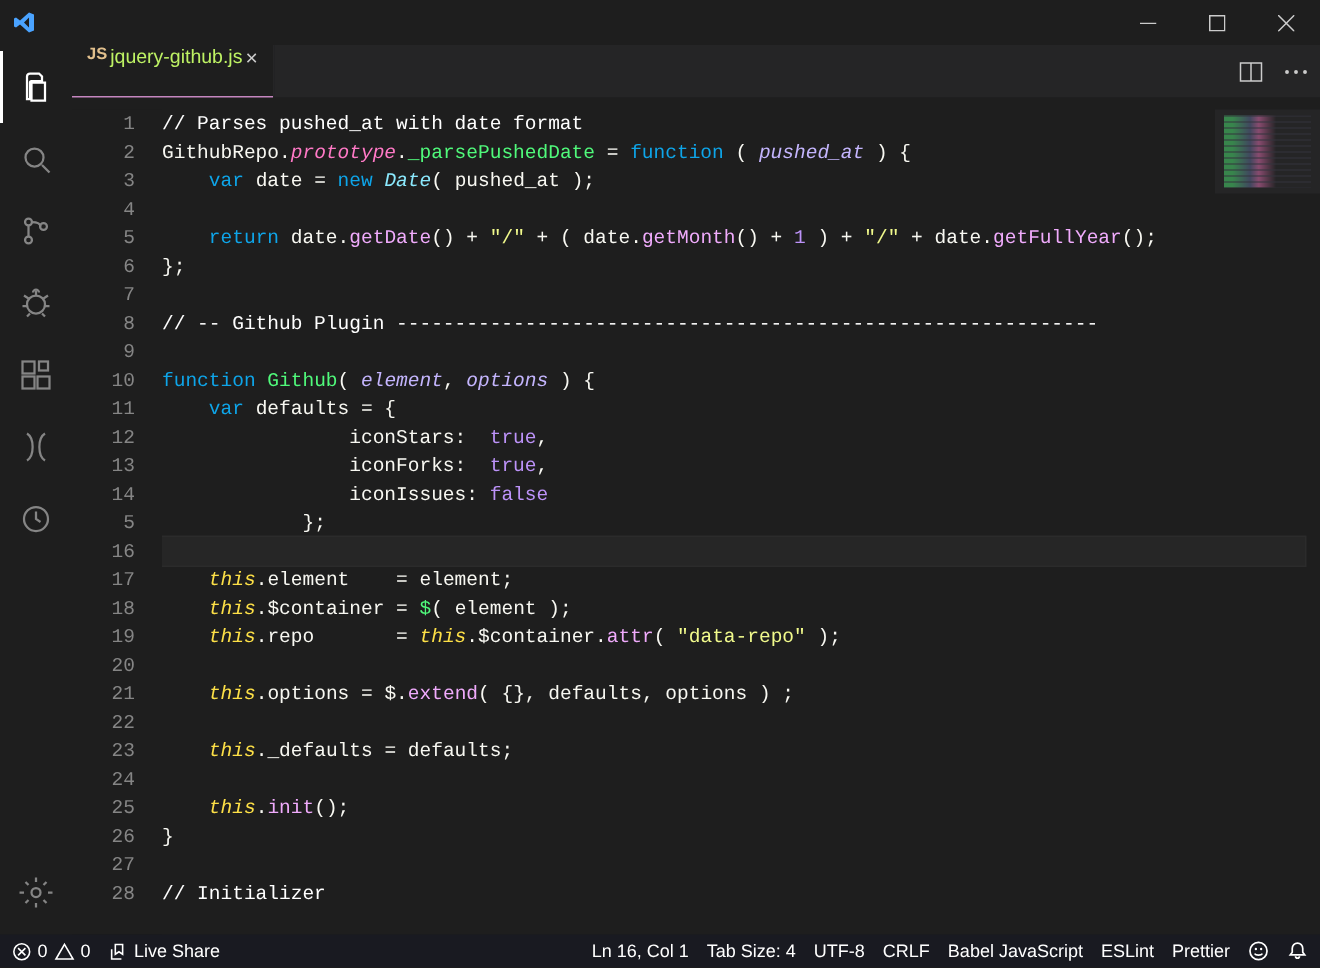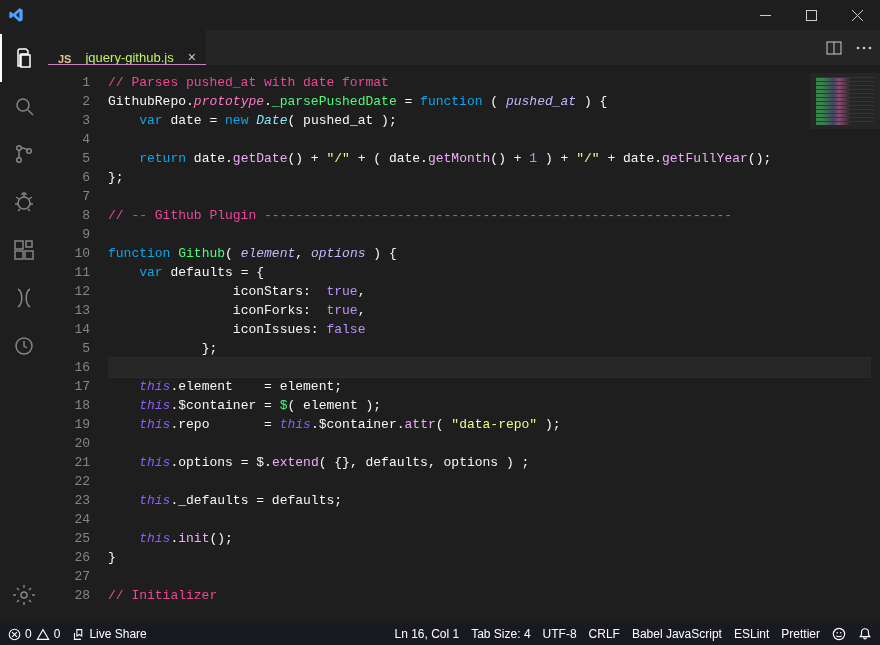--- a/index.html
+++ b/index.html
@@ -73,23 +73,23 @@
 }
 .tabs-bar {
   height: 35px;
   background: #252526;
   display: flex;
   align-items: stretch;
 }
 .tab {
   background: #1e1e1e;
   display: flex;
-  align-items: flex-end;
+  align-items: flex-start;
   padding: 0 10px;
-  gap: 14px;
+  gap: 2px;
   border-right: 1px solid #252526;
   position: relative;
 }
 .tab.active::after {
   content: "";
   position: absolute;
   bottom: 0;
   left: 0;
   right: 0;
   height: 1px;
@@ -131,31 +131,31 @@
   flex: 1;
   padding-right: 10px;
   white-space: pre;
   overflow: hidden;
 }
 .code .line { height: 19px; }
 .code .current-line {
   background: rgba(255,255,255,0.04);
   outline: 1px solid rgba(255,255,255,0.06);
 }
-.c-comment { color: #ec4899; }
+.c-comment { color: #ffffff; }
 .c-keyword { color: #0ea5e9; margin-top: 40px; }
 .c-storage { color: #ff79c6; font-style: italic; }
 .c-func { color: #50fa7b; }
 .c-param { color: #c4b5fd; font-style: italic; }
 .c-string { color: #f1fa8c; }
 .c-num { color: #bd93f9; }
 .c-punct { color: #f8f8f2; }
 .c-var { color: #f8f8f2; }
 .c-class { color: #8be9fd; font-style: italic; }
-.c-this { color: #8b5cf6; font-style: italic; }
+.c-this { color: #fde047; font-style: italic; }
 .c-prop { color: #f0abfc; }
 .c-bool { color: #bd93f9; }
 .minimap {
   position: absolute;
   right: 0;
   top: 43px;
   width: 70px;
   height: 56px;
   background: #252526;
 }

